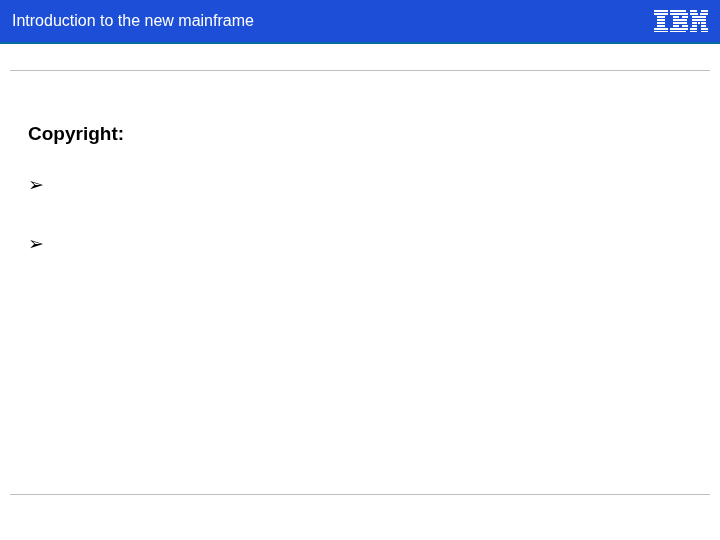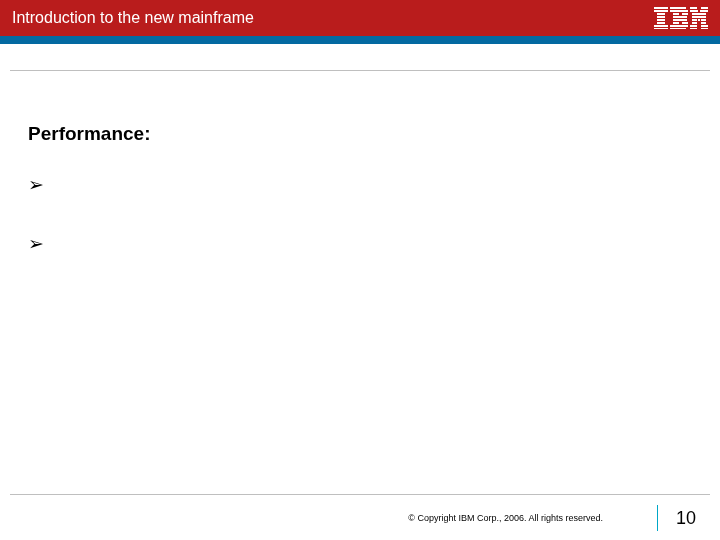--- a/index.html
+++ b/index.html
@@ -6,26 +6,26 @@
   body {
     width: 720px;
     height: 540px;
     font-family: Arial, Helvetica, sans-serif;
     background: #fff;
     position: relative;
     overflow: hidden;
   }
   .header-bar {
     height: 44px;
-    background: #b91c1c;
+    background: #1d4ed8;
     display: flex;
     align-items: center;
     justify-content: space-between;
     padding: 0 12px 0 12px;
-    border-bottom: 8px solid #0369a1;
+    border-bottom: 2px solid #0369a1;
   }
   .header-title {
     color: #fff;
     font-size: 16px;
     font-weight: 400;
   }
   .ibm-logo {
     display: flex;
     flex-direction: column;
     gap: 1px;
@@ -160,32 +160,27 @@
           <rect x="47" y="21" width="7" height="1"></rect>
       </g>
     </svg>
   </div>
 </div>
 
 <hr class="rule">
 
 <div class="content">
 
-  <div class="objectives">Performance:</div>
+  <div class="objectives">Copyright:</div>
 
   <div class="bullets">
     <div class="bullet-row">
       <span class="arrow">➢</span>
     </div>
     <div class="bullet-row">
       <span class="arrow">➢</span>
     </div>
   </div>
 </div>
 
 <div class="footer">
   <hr class="footer-rule">
-  <div class="footer-content">
-    <div class="copyright">© Copyright IBM Corp., 2006. All rights reserved.</div>
-    <div class="page-divider"></div>
-    <div class="page-num">10</div>
-  </div>
 </div>
 
 </body></html>

